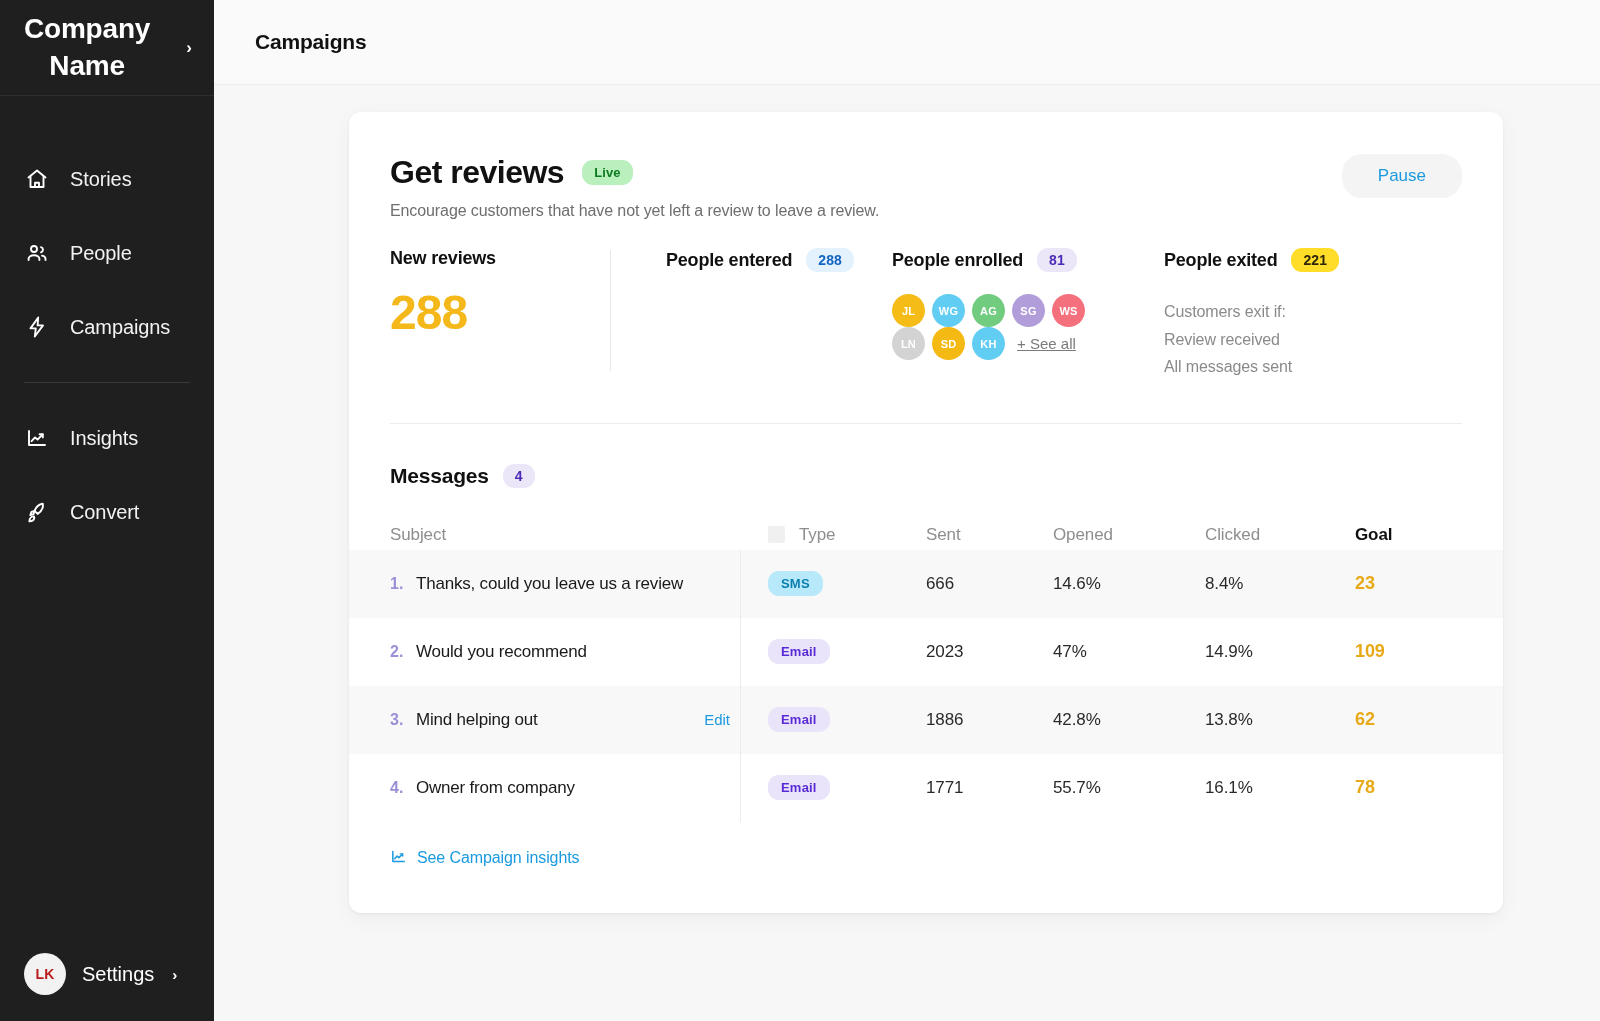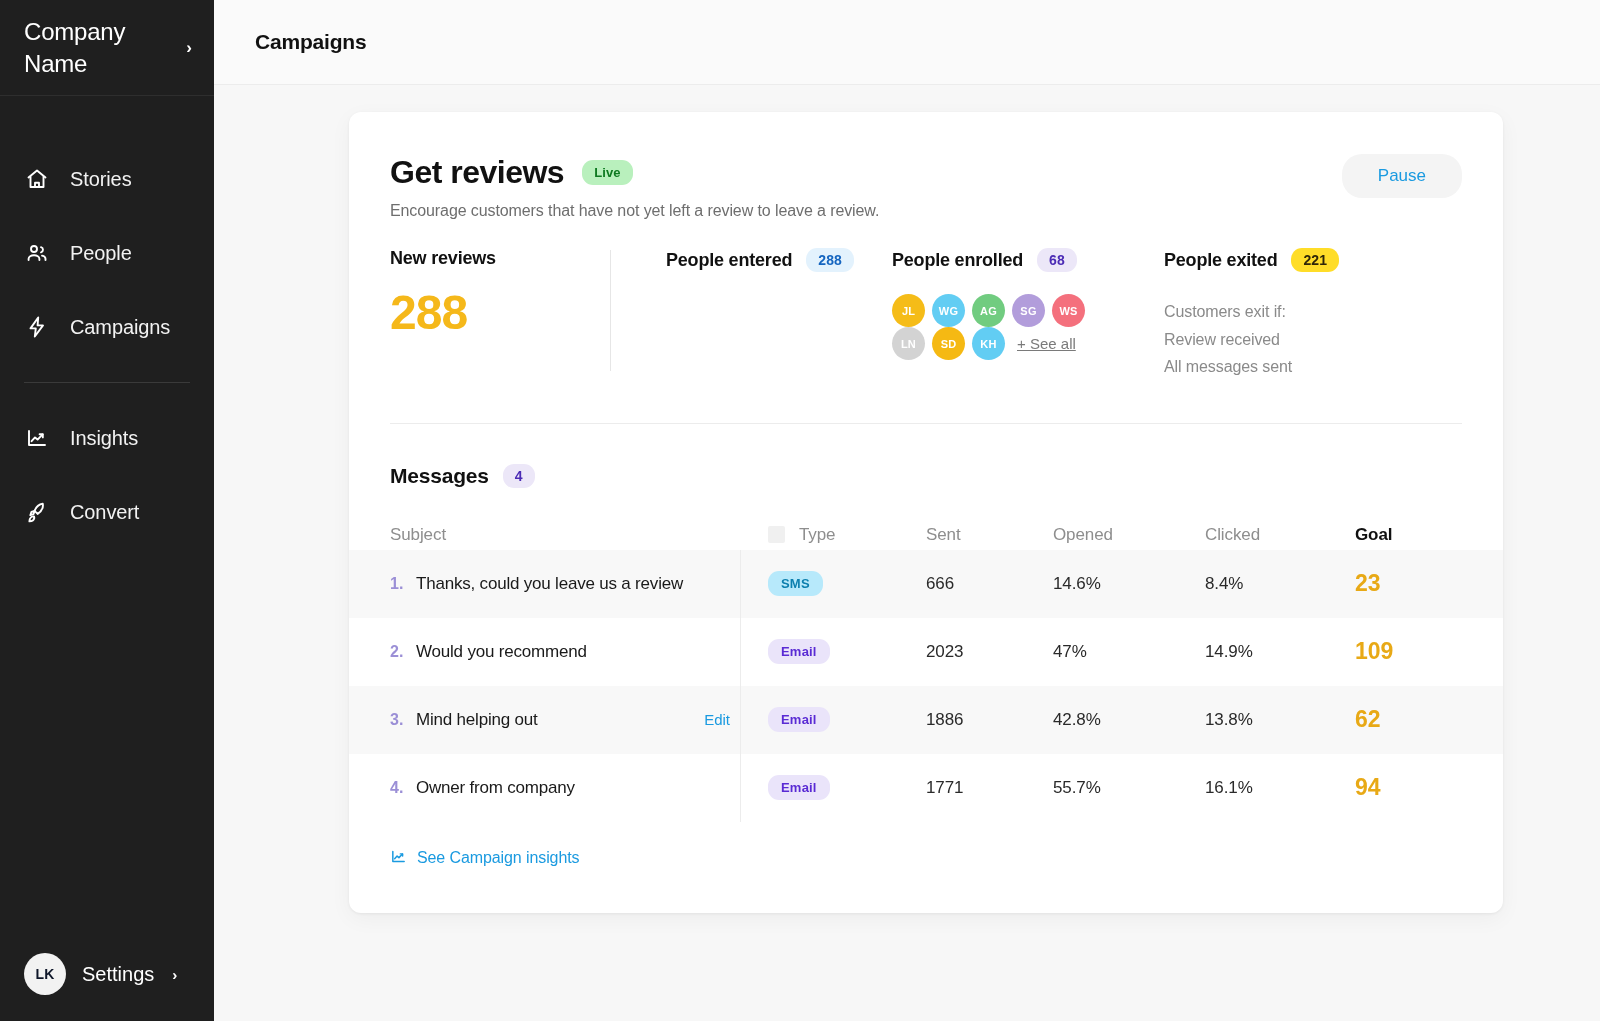--- a/index.html
+++ b/index.html
@@ -21,23 +21,24 @@
     position: relative;
   }
   .company {
     height: 96px;
     display: flex; align-items: center; justify-content: space-between;
     padding: 0 22px 0 24px;
     border-bottom: 1px solid #2e2e2e;
     cursor: pointer;
   }
   .company-name {
-    font-size: 24px; font-weight: 400; line-height: 1.3;
+    font-size: 28px; font-weight: 700; line-height: 1.3;
     letter-spacing: -0.2px;
     max-width: 130px;
+    text-align: center;
   }
   .chev {
     font-size: 17px; color: #ffffff; font-weight: 700; line-height: 1;
   }
   .nav { padding-top: 46px; }
   .nav-item {
     display: flex; align-items: center; gap: 20px;
     padding: 0 24px; height: 74px;
     cursor: pointer;
   }
@@ -57,21 +58,21 @@
   .sidebar-bottom {
     position: absolute; left: 0; bottom: 0; width: 100%;
     padding: 0 24px 26px 24px;
   }
   .settings-row {
     display: flex; align-items: center; gap: 16px;
     cursor: pointer;
   }
   .avatar-lk {
     width: 42px; height: 42px; border-radius: 50%;
-    background: #f2f2f2; color: #0f172a;
+    background: #f2f2f2; color: #b91c1c;
     display: flex; align-items: center; justify-content: center;
     font-size: 14px; font-weight: 700; letter-spacing: 0.2px;
     flex: 0 0 42px;
   }
   .settings-label { font-size: 20px; color: #ffffff; }
   .settings-chev { font-size: 15px; color: #ffffff; font-weight: 700; margin-left: 2px; }
 
   
   .main {
     flex: 1 1 auto; height: 1021px;
@@ -219,21 +220,21 @@
     font-size: 15px; color: #1a9ae0; margin-left: auto; padding-right: 10px; cursor: pointer;
   }
   .tag {
     display: inline-block;
     font-size: 13px; font-weight: 700;
     padding: 5px 13px; border-radius: 11px; letter-spacing: 0.2px;
   }
   .tag-sms { background: #b7e9fb; color: #0c7fae; }
   .tag-email { background: #eae4fa; color: #5a2bd4; }
   .num { font-size: 17px; color: #2a2a2a; letter-spacing: -0.1px; }
-  .goal { font-size: 23px; font-weight: 700; color: #e8a916; letter-spacing: -0.1px; }
+  .goal { font-size: 18px; font-weight: 700; color: #e8a916; letter-spacing: -0.1px; }
 
   .insights-row {
     display: flex; align-items: center; gap: 10px;
     padding: 26px 0 44px 41px;
     cursor: pointer;
   }
   .insights-link { font-size: 16px; color: #1a9ae0; font-weight: 500; letter-spacing: -0.1px; }
 </style>
 </head>
 <body>
@@ -347,21 +348,21 @@
               <div class="divider-v"></div>
               <div class="stat-head">
                 <div class="stat-label">People entered</div>
                 <div class="pill pill-blue">288</div>
               </div>
             </div>
 
             <div class="stat stat-3">
               <div class="stat-head">
                 <div class="stat-label">People enrolled</div>
-                <div class="pill pill-purple">68</div>
+                <div class="pill pill-purple">81</div>
               </div>
               <div class="avatars" id="avatar-list">
                   <div class="av" style="background: rgb(245, 188, 24);">JL</div>
                   <div class="av" style="background: rgb(98, 205, 243);">WG</div>
                   <div class="av" style="background: rgb(113, 204, 128);">AG</div>
                   <div class="av" style="background: rgb(178, 157, 219);">SG</div>
                   <div class="av" style="background: rgb(244, 112, 125);">WS</div>
                   <div class="av" style="background: rgb(211, 211, 211);">LN</div>
                   <div class="av" style="background: rgb(245, 185, 19);">SD</div>
                   <div class="av" style="background: rgb(98, 205, 243);">KH</div>
@@ -444,21 +445,21 @@
               </div>
               <div class="row">
                 <div class="c-subject">
                   <span class="idx">4.</span>
                   <span class="subj">Owner from company</span>
                 </div>
                 <div class="c-type"><span class="tag tag-email">Email</span></div>
                 <div class="c-sent num">1771</div>
                 <div class="c-opened num">55.7%</div>
                 <div class="c-clicked num">16.1%</div>
-                <div class="c-goal goal">94</div>
+                <div class="c-goal goal">78</div>
               </div>
             </div>
         </div>
 
         <div class="insights-row">
           <span>
             <svg width="17" height="17" viewBox="0 0 24 24" fill="none" stroke="#1a9ae0" stroke-width="2.1" stroke-linecap="round" stroke-linejoin="round">
                 <path d="M4 5v14h16"></path>
                 <path d="M6.6 15.2 10 11.4l2.6 2.2 5-5.2"></path>
                 <path d="M14.6 8.3h3.2v3.1"></path>

